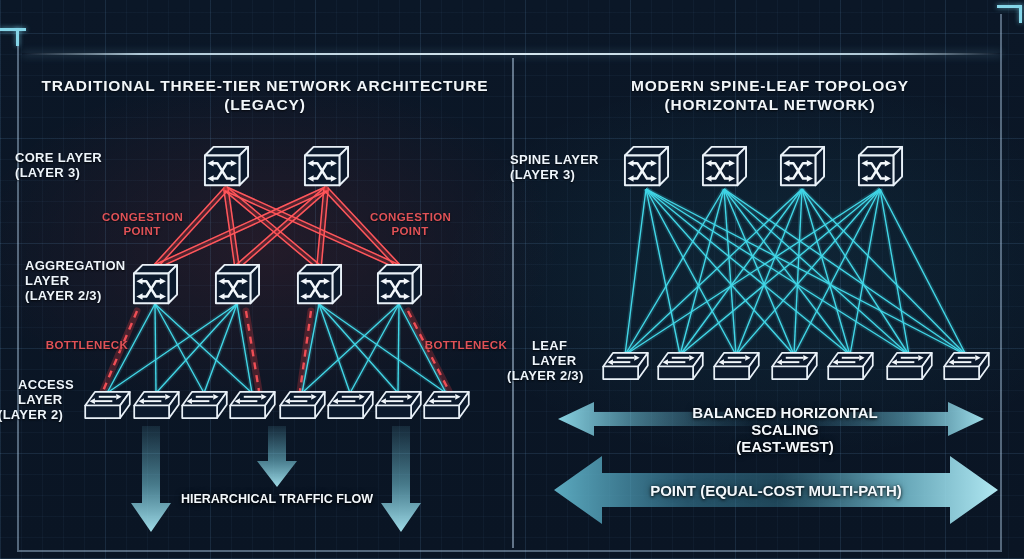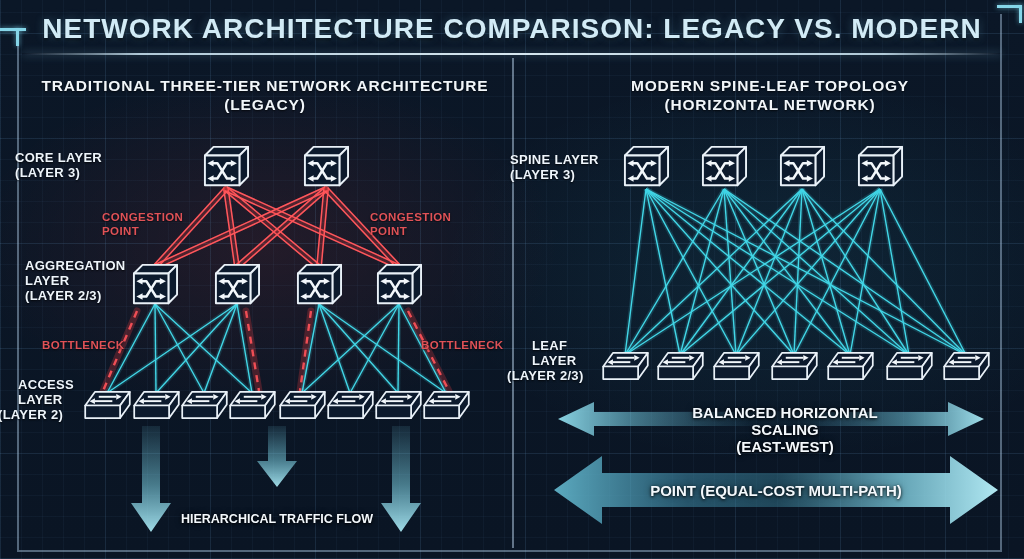--- a/index.html
+++ b/index.html
@@ -34,21 +34,21 @@
   }
   .heading{
     position:absolute;top:76px;text-align:center;font-size:15.5px;line-height:19px;
     font-weight:700;letter-spacing:0.8px;color:#f1f6fa;text-shadow:0 1px 2px rgba(0,0,0,0.7);
   }
   .lbl{
     position:absolute;text-align:left;color:#eef5fb;font-weight:700;
     font-size:13px;line-height:15px;letter-spacing:0.3px;text-shadow:0 1px 2px rgba(0,0,0,0.75);
   }
   .red-lbl{
-    position:absolute;color:#e05257;font-weight:700;
+    position:absolute;text-align:center;color:#e05257;font-weight:700;
     font-size:11.5px;line-height:13.5px;letter-spacing:0.4px;text-shadow:0 1px 2px rgba(0,0,0,0.7);
   }
   .flow-lbl{
     position:absolute;text-align:center;color:#f3f8fc;font-weight:700;
     text-shadow:0 1px 3px rgba(0,0,0,0.9),0 0 6px rgba(0,0,0,0.5);
   }
 
   
   #wires line.rg{stroke:rgba(255,62,66,0.22);stroke-width:6;stroke-linecap:round;}
   #wires line.rl{stroke:#ff575c;stroke-width:1.5;}
@@ -73,21 +73,20 @@
   <div class="frame" style="left:17px;top:30px;width:2px;height:520px;"></div>
   <div class="frame" style="left:1000px;top:14px;width:2px;height:536px;"></div>
   <div class="frame" style="left:17px;top:550px;width:985px;height:2px;"></div>
   <div class="bracket" style="left:0;top:28px;width:26px;height:3px;"></div>
   <div class="bracket" style="left:16px;top:28px;width:3px;height:18px;"></div>
   <div class="bracket" style="left:997px;top:5px;width:25px;height:3px;"></div>
   <div class="bracket" style="left:1019px;top:5px;width:3px;height:18px;"></div>
   <div class="underline"></div>
   <div class="divider"></div>
 
-  <div class="title">NETWORK ARCHITECTURE COMPARISON: LEGACY VS. MODERN</div>
   <div class="heading" style="left:40px;width:450px;">
     <div>TRADITIONAL THREE-TIER NETWORK ARCHITECTURE</div>
     <div>(LEGACY)</div>
   </div>
   <div class="heading" style="left:545px;width:450px;">
     <div>MODERN SPINE-LEAF TOPOLOGY</div>
     <div>(HORIZONTAL NETWORK)</div>
   </div>
 
   <svg id="wires" class="layer" width="1024" height="559">
@@ -510,21 +509,21 @@
   <div class="lbl" style="left:532px;top:338px;width:60px;">
     <div>LEAF LAYER</div>
     <div style="white-space:nowrap;margin-left:-25px;width:110px;">(LAYER 2/3)</div>
   </div>
 
   <div class="red-lbl" style="left:102px;top:211px;width:80px;">CONGESTION POINT</div>
   <div class="red-lbl" style="left:370px;top:211px;width:80px;">CONGESTION POINT</div>
   <div class="red-lbl" style="left:42px;top:339px;width:90px;">BOTTLENECK</div>
   <div class="red-lbl" style="left:421px;top:339px;width:90px;">BOTTLENECK</div>
 
-  <div class="flow-lbl" style="left:177px;top:491px;width:200px;font-size:12.5px;line-height:16px;margin-top:20px;">
+  <div class="flow-lbl" style="left:177px;top:491px;width:200px;font-size:12.5px;line-height:16px;">
     <div>HIERARCHICAL TRAFFIC FLOW</div>
   </div>
   <div class="flow-lbl" style="left:660px;top:404px;width:250px;font-size:15px;line-height:17px;">
     <div>BALANCED HORIZONTAL SCALING</div>
     <div>(EAST-WEST)</div>
   </div>
   <div class="flow-lbl" style="left:626px;top:482px;width:300px;font-size:15px;">POINT (EQUAL-COST MULTI-PATH)</div>
 
 </div>
 

